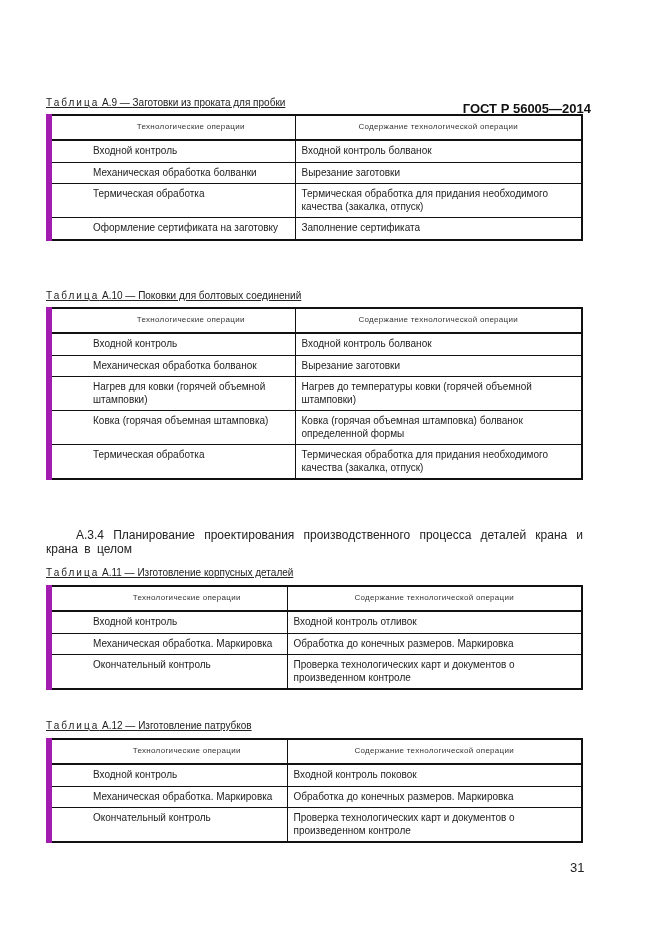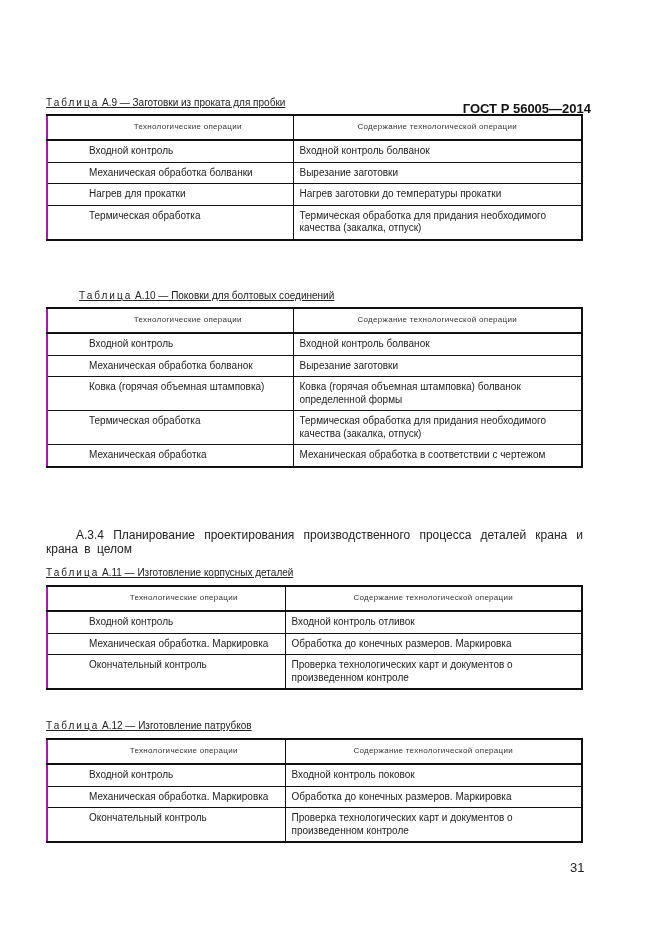--- a/index.html
+++ b/index.html
@@ -21,21 +21,21 @@
   }
   table.gost th, table.gost td {
     border: 1px solid #111; vertical-align: top; text-align: left;
     padding: 4px 6px 4px 6px; line-height: 12.5px;
   }
   table.gost th {
     font-weight: normal; font-size: 8px; text-align: center; color: #333;
     height: 15px; vertical-align: middle; letter-spacing: 0.3px;
     border-top: 2px solid #111; border-bottom: 2px solid #111;
   }
-  table.gost th:first-child, table.gost td:first-child { border-left: 2px solid #a21caf; padding-left: 41px; }
+  table.gost th:first-child, table.gost td:first-child { border-left: 6px solid #a21caf; padding-left: 41px; }
   table.gost th:last-child, table.gost td:last-child { border-right: 2px solid #111; }
   table.gost tr:last-child td { border-bottom: 2px solid #111; }
   table.gost td { height: 12.5px; }
   .para {
     position: absolute; left: 46px; width: 537px; font-size: 12px; line-height: 14px;
     text-align: justify; text-indent: 30px; color: #222; word-spacing: 3px;
   }
   .page-num { position: absolute; left: 570px; top: 860px; font-size: 13px; color: #222; }
 </style>
 </head>
@@ -56,60 +56,60 @@
   </tr>
   <tr>
         <td>Входной контроль</td>
         <td>Входной контроль болванок</td>
       </tr>
   <tr>
         <td>Механическая обработка болванки</td>
         <td>Вырезание заготовки</td>
       </tr>
   <tr>
-        <td>Нагрев для прокатки</td>
-        <td>Нагрев заготовки до температуры прокатки</td>
+        <td>Термическая обработка</td>
+        <td>Термическая обработка для придания необходимого качества (закалка, отпуск)</td>
       </tr>
   <tr>
-        <td>Термическая обработка</td>
-        <td>Термическая обработка для придания необходимого качества (закалка, отпуск)</td>
+        <td>Оформление сертификата на заготовку</td>
+        <td>Заполнение сертификата</td>
       </tr>
 </tbody>
   </table>
 
-<div class="caption" style="top:290px;margin-left:33px;"><span class="spaced">Таблица</span><span> А.10 — Поковки для болтовых соединений</span></div>
+<div class="caption" style="top:290px;"><span class="spaced">Таблица</span><span> А.10 — Поковки для болтовых соединений</span></div>
 <table class="gost" style="top:307px;">
   <colgroup>
       <col style="width:246px">
       <col>
     </colgroup>
   <tbody>
       <tr>
     <th>Технологические операции</th>
     <th>Содержание технологической операции</th>
   </tr>
   <tr>
         <td>Входной контроль</td>
         <td>Входной контроль болванок</td>
       </tr>
   <tr>
         <td>Механическая обработка болванок</td>
         <td>Вырезание заготовки</td>
       </tr>
   <tr>
+        <td>Нагрев для ковки (горячей объемной штамповки)</td>
+        <td>Нагрев до температуры ковки (горячей объемной штамповки)</td>
+      </tr>
+  <tr>
         <td>Ковка (горячая объемная штамповка)</td>
         <td>Ковка (горячая объемная штамповка) болванок определенной формы</td>
       </tr>
   <tr>
         <td>Термическая обработка</td>
         <td>Термическая обработка для придания необходимого качества (закалка, отпуск)</td>
-      </tr>
-  <tr>
-        <td>Механическая обработка</td>
-        <td>Механическая обработка в соответствии с чертежом</td>
       </tr>
 </tbody>
   </table>
 
 <div class="para" style="top:528px;">А.3.4 Планирование проектирования производственного процесса деталей крана и крана в целом</div>
 
 <div class="caption" style="top:567px;"><span class="spaced">Таблица</span><span> А.11 — Изготовление корпусных деталей</span></div>
 <table class="gost" style="top:585px;">
   <colgroup>
       <col style="width:238px">

